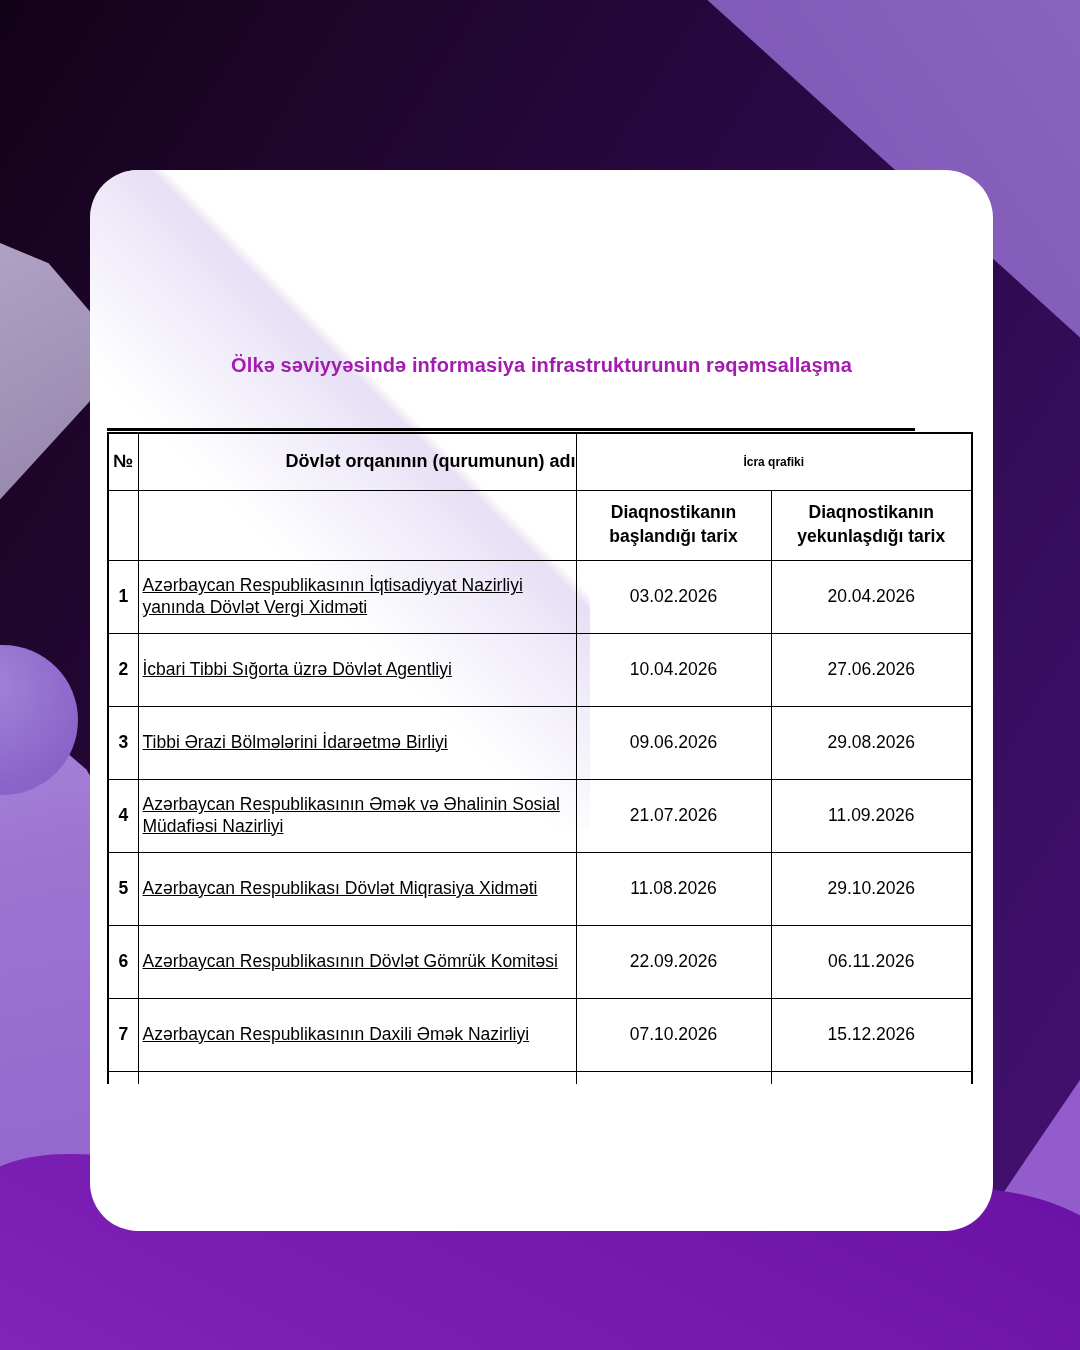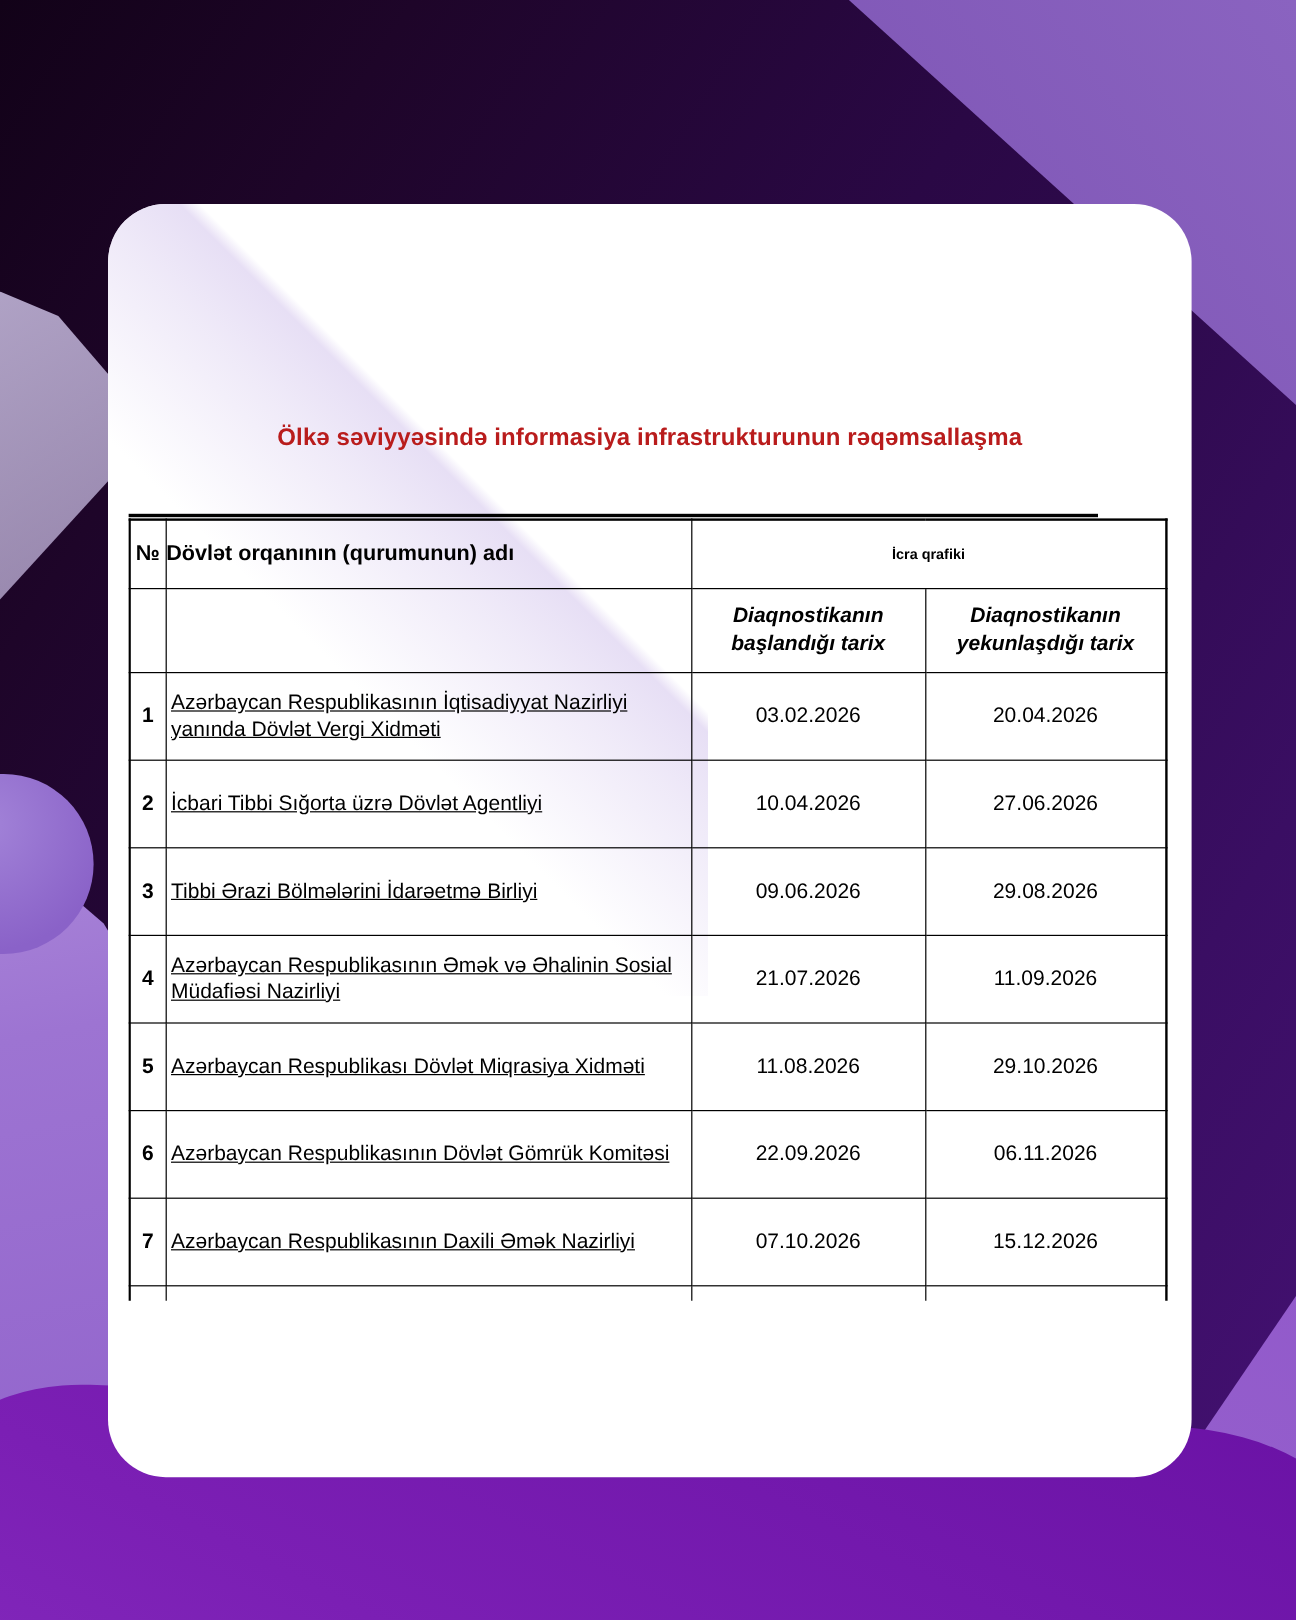--- a/index.html
+++ b/index.html
@@ -45,36 +45,36 @@
   
   .card { position:absolute; left:90px; top:170px; width:903px; height:1061px;
     background:#ffffff; border-radius:48px; overflow:hidden;
   }
   .card-wash { position:absolute; left:0; top:0; width:500px; height:660px;
     background:linear-gradient(45deg, rgba(255,255,255,0) 40%, rgba(231,223,245,.65) 55%, #e7dff5 62%, rgba(255,255,255,0) 63.5%);
     pointer-events:none;
   }
 
   .title { position:absolute; left:95px; right:95px; top:181px; text-align:center;
-    font-size:20px; font-weight:bold; color:#b91c1c; line-height:1.4; letter-spacing:.1px;
+    font-size:20px; font-weight:bold; color:#a21caf; line-height:1.4; letter-spacing:.1px;
   }
 
   
   .table-clip { position:absolute; left:17px; top:258px; width:868px; height:656px; overflow:hidden; }
   .artifact-line { position:absolute; left:0; top:0; width:808px; height:3px; background:#000; }
   table.program { border-collapse:collapse; table-layout:fixed; width:864px; margin-top:4px;
     border:2.5px solid #000; color:#000;
   }
   table.program td, table.program th { border:1.5px solid #000; vertical-align:middle; overflow:hidden; }
   tr.hrow1 { height:57px; }
-  tr.hrow2 { height:70px;font-style:italic; }
+  tr.hrow2 { height:70px; }
   tr.drow  { height:73px; }
   tr.prow  { height:60px; }
   th.no-h   { font-size:18px; font-weight:bold; text-align:center; }
-  th.name-h { font-size:18px; font-weight:bold; text-align:left; }
+  th.name-h { font-size:18px; font-weight:bold; text-align:right; }
   th.sched-h{ font-size:12px; font-weight:bold; text-align:center; }
   th.date-h { font-size:17.5px; font-weight:bold; text-align:center; line-height:1.35; padding:0 6px; }
   td.no-c   { font-size:17.5px; font-weight:bold; text-align:center; }
   td.name-c { font-size:17.5px; text-align:left; padding:2px 6px 2px 4px; line-height:1.22;text-decoration:underline; }
   td.date-c { font-size:17.5px; text-align:center;margin-left:10px; }
 </style>
 </head>
 <body>
 
 <div class="canvas">

